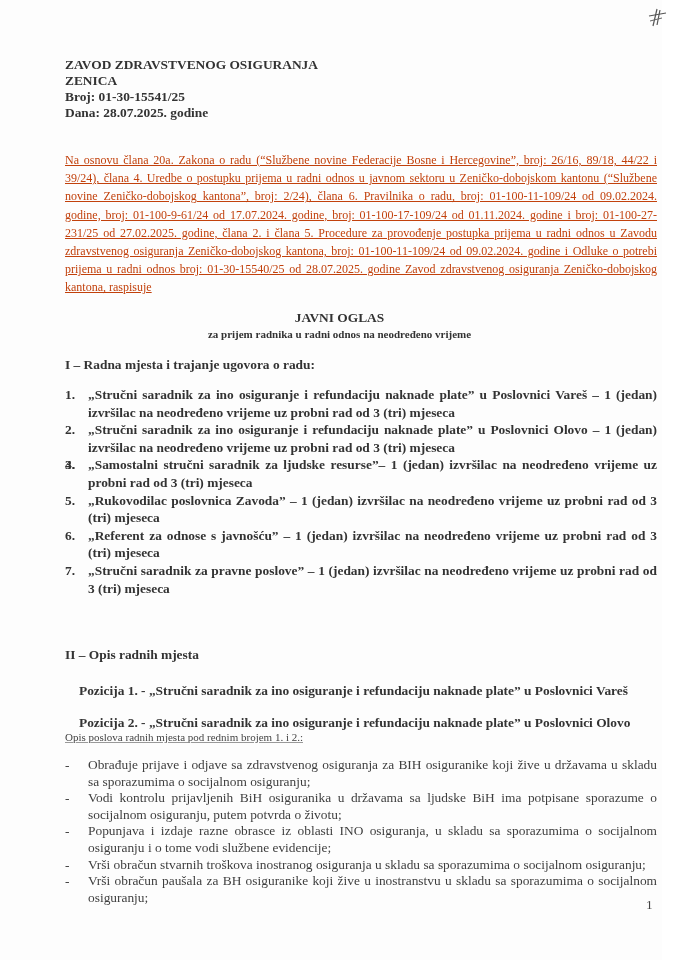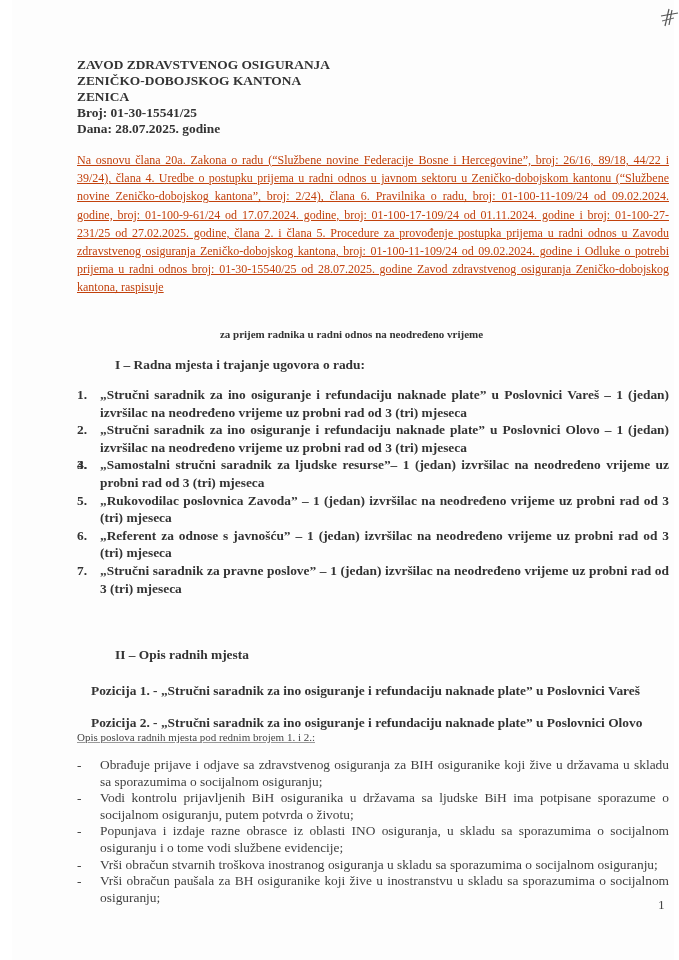--- a/index.html
+++ b/index.html
@@ -1,31 +1,31 @@
 <!DOCTYPE html>
 <html><head>
 <meta charset="utf-8">
 <style>
   html, body { margin: 0; padding: 0; }
   body {
     width: 679px; height: 960px; background: #ffffff; position: relative; overflow: hidden;
     font-family: "Liberation Serif", "DejaVu Serif", serif; color: #2a2a2a;
   }
-  .page { position: absolute; left: 12px; top: 0; width: 662px; height: 960px; background: #fdfdfd; }
+  .page { position: absolute; left: 0; top: 0; width: 662px; height: 960px; background: #fdfdfd; }
   .mark { position: absolute; left: 646px; top: 6px; width: 22px; height: 22px; }
   .header { position: absolute; left: 65px; top: 57px; font-weight: bold; font-size: 13.4px; line-height: 16px; color: #333; }
   .header div { white-space: nowrap; }
   .intro {
     position: absolute; left: 65px; top: 151px; width: 592px;
     font-size: 12px; line-height: 18.2px; text-align: justify; color: #c2410c; text-decoration: underline;
   }
   .title-block { position: absolute; left: 0; width: 679px; text-align: center; font-weight: bold; color: #333; }
   .t1 { top: 310px; font-size: 13.4px; }
   .t2 { top: 328px; font-size: 11px; }
-  .section-head { position: absolute; left: 65px; font-weight: bold; font-size: 13.4px; color: #333; margin-left: 38px; }
+  .section-head { position: absolute; left: 65px; font-weight: bold; font-size: 13.4px; color: #333; }
   .s1 { top: 357px; }
   .s2 { top: 647px; }
   .ol {
     position: absolute; left: 65px; top: 386px; width: 592px; margin: 0; padding: 0; list-style: none;
     font-size: 13.4px; line-height: 17.6px; font-weight: bold; color: #333;
   }
   .ol li { position: relative; padding-left: 23px; text-align: justify; }
   .ol .num { position: absolute; left: 0; top: 0; }
   .pos { position: absolute; left: 65px; font-size: 13.4px; font-weight: bold; color: #333; white-space: nowrap; margin-left: 14px; }
   .p1 { top: 683px; }
@@ -46,28 +46,28 @@
 
   <svg class="mark" viewBox="0 0 22 22">
     <path d="M7 20 L11 3" stroke="#555" stroke-width="1.2" fill="none"></path>
     <path d="M11 19 L14 4" stroke="#555" stroke-width="1.2" fill="none"></path>
     <path d="M3 10 L20 7" stroke="#555" stroke-width="1.1" fill="none"></path>
     <path d="M4 15 L16 12" stroke="#666" stroke-width="1" fill="none"></path>
   </svg>
 
   <div class="header">
     <div>ZAVOD ZDRAVSTVENOG OSIGURANJA</div>
-    <div>ZENIČKO-DOBOJSKOG KANTONA</div>
     <div>ZENICA</div>
     <div>Broj: 01-30-15541/25</div>
     <div>Dana: 28.07.2025. godine</div>
   </div>
 
   <div class="intro">Na osnovu člana 20a. Zakona o radu (“Službene novine Federacije Bosne i Hercegovine”, broj: 26/16, 89/18, 44/22 i 39/24), člana 4. Uredbe o postupku prijema u radni odnos u javnom sektoru u Zeničko-dobojskom kantonu (“Službene novine Zeničko-dobojskog kantona”, broj: 2/24), člana 6. Pravilnika o radu, broj: 01-100-11-109/24 od 09.02.2024. godine, broj: 01-100-9-61/24 od 17.07.2024. godine, broj: 01-100-17-109/24 od 01.11.2024. godine i broj: 01-100-27-231/25 od 27.02.2025. godine, člana 2. i člana 5. Procedure za provođenje postupka prijema u radni odnos u Zavodu zdravstvenog osiguranja Zeničko-dobojskog kantona, broj: 01-100-11-109/24 od 09.02.2024. godine i Odluke o potrebi prijema u radni odnos broj: 01-30-15540/25 od 28.07.2025. godine Zavod zdravstvenog osiguranja Zeničko-dobojskog kantona, raspisuje</div>
 
+  <div class="title-block t1">JAVNI OGLAS</div>
   <div class="title-block t2">za prijem radnika u radni odnos na neodređeno vrijeme</div>
 
   <div class="section-head s1">I – Radna mjesta i trajanje ugovora o radu:</div>
 
   <ol class="ol">
     <li><span class="num">1.</span><span>„Stručni saradnik za ino osiguranje i refundaciju naknade plate” u Poslovnici Vareš – 1 (jedan) izvršilac na neodređeno vrijeme uz probni rad od 3 (tri) mjeseca</span></li>
     <li><span class="num">2.</span><span>„Stručni saradnik za ino osiguranje i refundaciju naknade plate” u Poslovnici Olovo – 1 (jedan) izvršilac na neodređeno vrijeme uz probni rad od 3 (tri) mjeseca</span></li>
     <li><span class="num">3.</span></li>
     <li><span class="num">4.</span><span>„Samostalni stručni saradnik za ljudske resurse”– 1 (jedan) izvršilac na neodređeno vrijeme uz probni rad od 3 (tri) mjeseca</span></li>
     <li><span class="num">5.</span><span>„Rukovodilac poslovnica Zavoda” – 1 (jedan) izvršilac na neodređeno vrijeme uz probni rad od 3 (tri) mjeseca</span></li>

